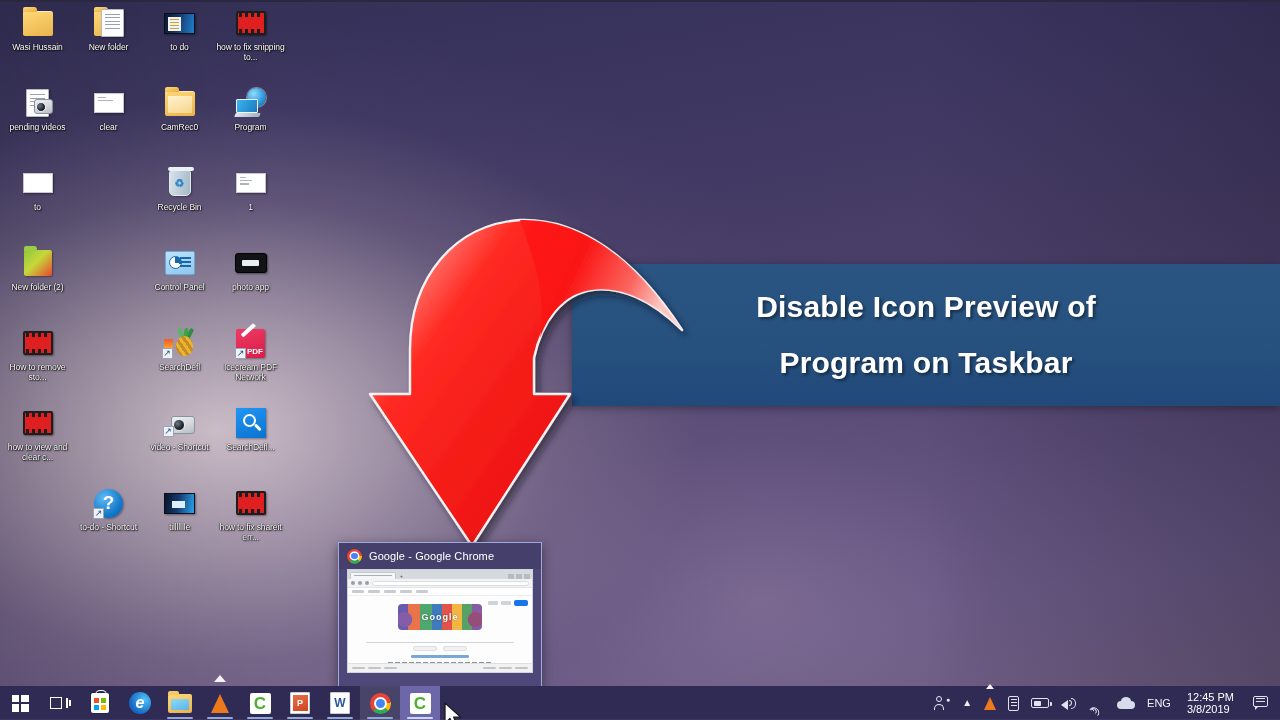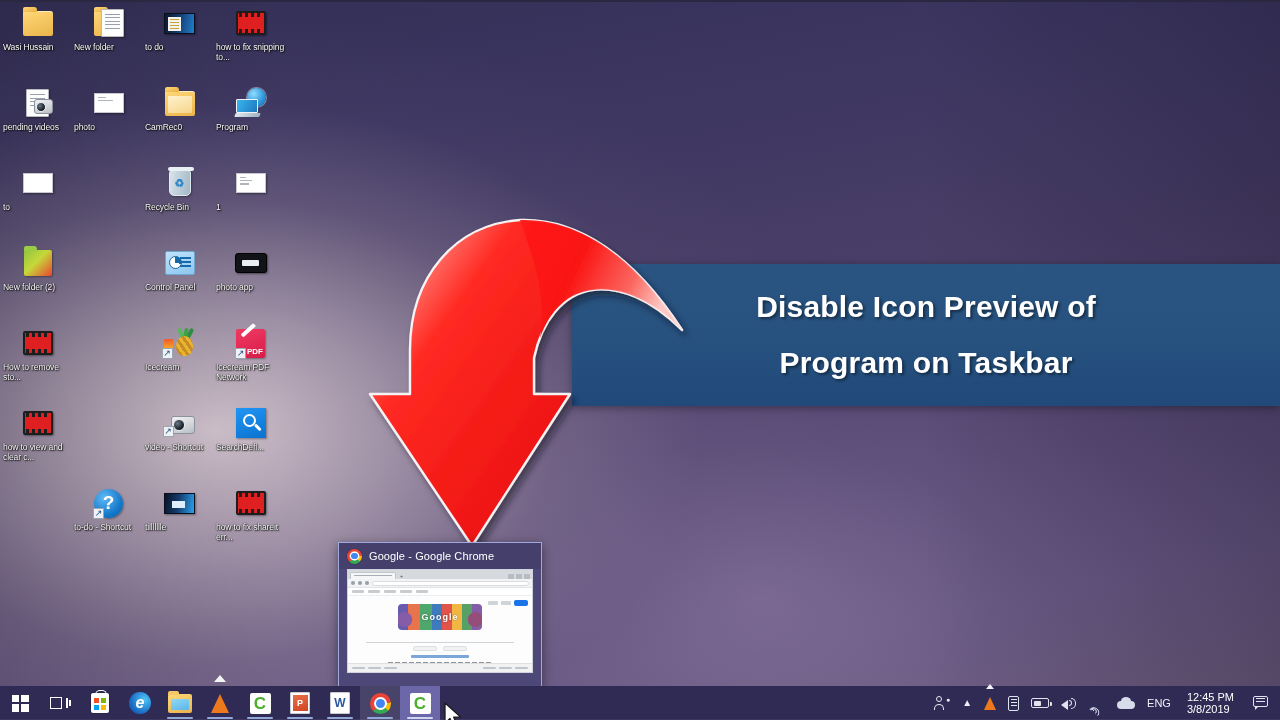--- a/index.html
+++ b/index.html
@@ -34,21 +34,21 @@
   }
   .dicon {
     width:71px; display:flex; flex-direction:column; align-items:center;
     padding-top:4px; cursor:default;
   }
   .dicon .glyph {
     width:34px; height:34px; position:relative; margin-bottom:2px;
     display:flex; align-items:center; justify-content:center;
   }
   .dicon .dlabel {
-    font-size:8.5px; line-height:10px; color:#ffffff; text-align:left;
+    font-size:8.5px; line-height:10px; color:#ffffff; text-align:center;
     width:69px; letter-spacing:-0.1px;
     text-shadow:1px 1px 1.6px rgba(0,0,0,0.95), -0.5px 0 1px rgba(0,0,0,0.7), 0 -0.5px 1px rgba(0,0,0,0.7);
     word-break:break-word;
   }
 
   
   .ico-folder {
     width:30px; height:25px; background:linear-gradient(160deg,#ffd878,#eab44a);
     border-radius:2px 3px 2px 2px; position:relative;
     box-shadow:inset 0 1px 0 rgba(255,255,255,.55);
@@ -446,21 +446,21 @@
   </div>
   <div class="dicon">
     <span class="glyph">
       <span class="ico-white">
           <span class="mini">
             <i style="width:40%"></i>
             <i style="width:70%"></i>
           </span>
         </span>
     </span>
-    <span class="dlabel">photo</span>
+    <span class="dlabel">clear</span>
   </div>
   <div class="dicon">
     <span class="glyph">
       <span class="ico-folder open"></span>
     </span>
     <span class="dlabel">CamRec0</span>
   </div>
 
   <div class="dicon">
     <span class="glyph">
@@ -539,21 +539,21 @@
     <span class="glyph">
       <span class="ico-pine">
         <span class="leaf l2"></span>
           <span class="leaf l3"></span>
           <span class="leaf"></span>
         <span class="body"></span>
           <span class="cock"></span>
         <span class="shortcut-badge">↗</span>
       </span>
     </span>
-    <span class="dlabel">Icecream</span>
+    <span class="dlabel">SearchDefl</span>
   </div>
   <div class="dicon">
     <span class="glyph">
       <span class="ico-pdf">
           <span class="pen"></span>
           <span class="txt">PDF</span>
         <span class="shortcut-badge">↗</span>
       </span>
     </span>
     <span class="dlabel">Icecream PDF Network</span>

